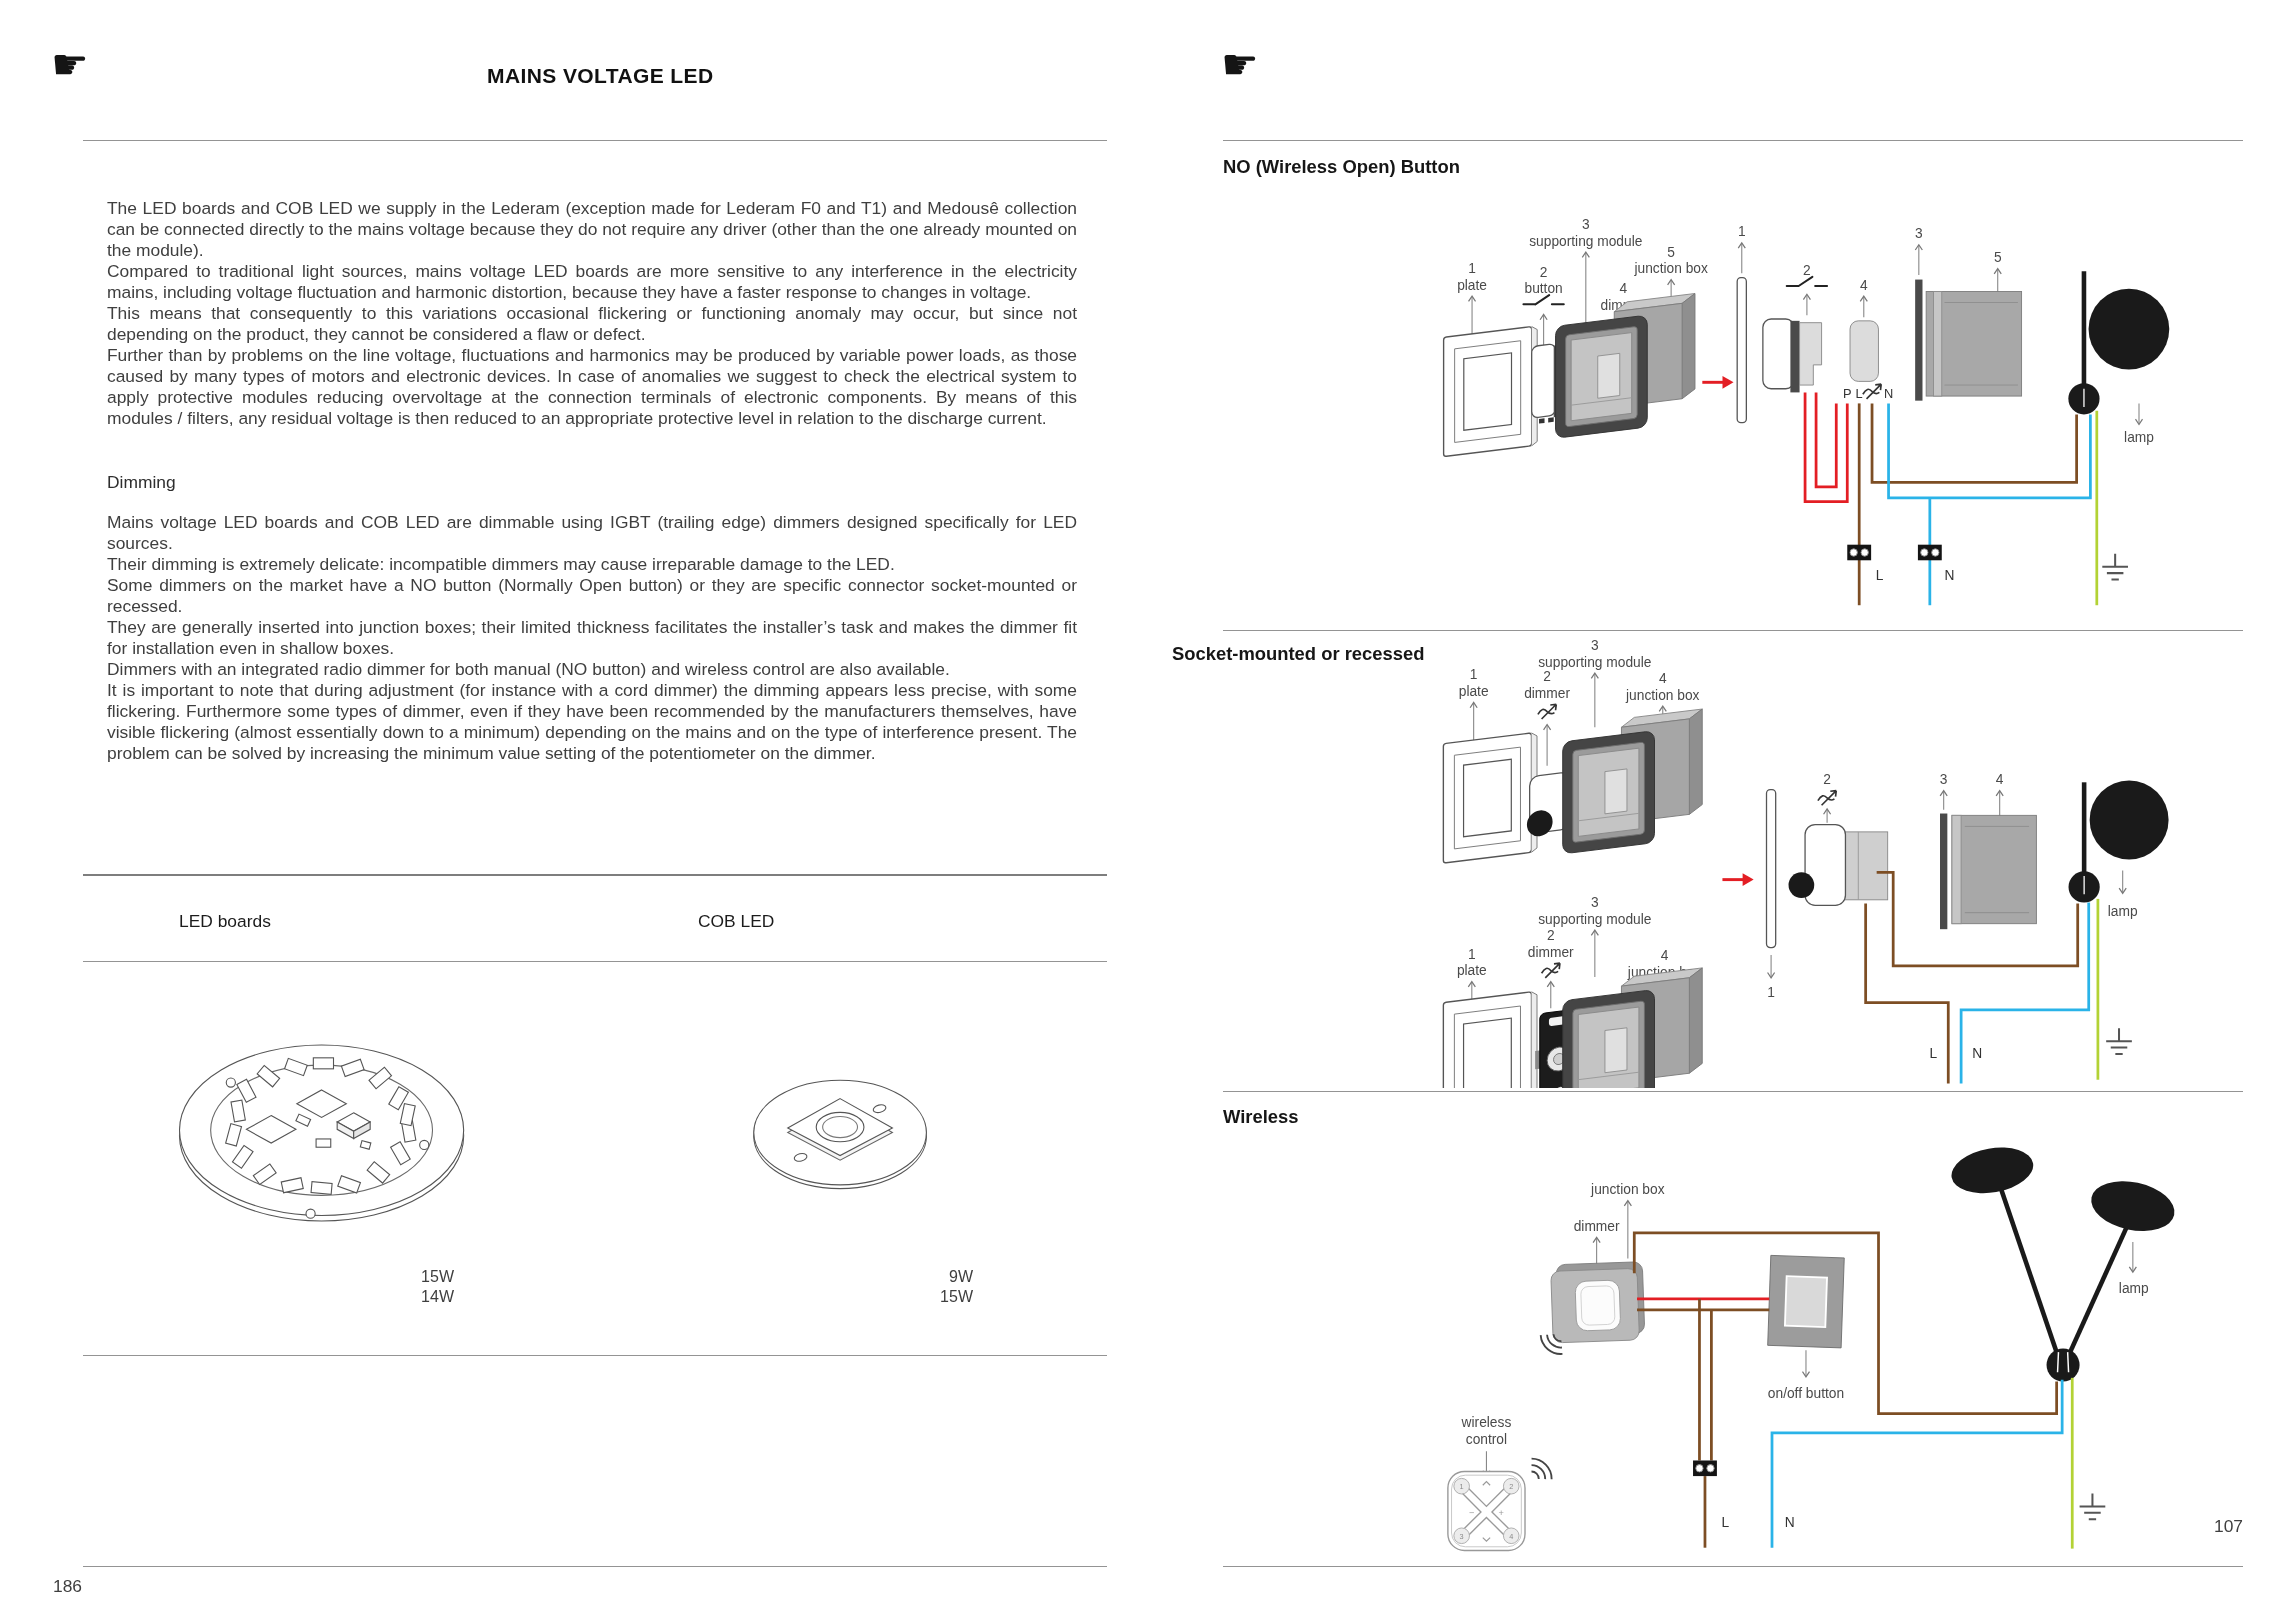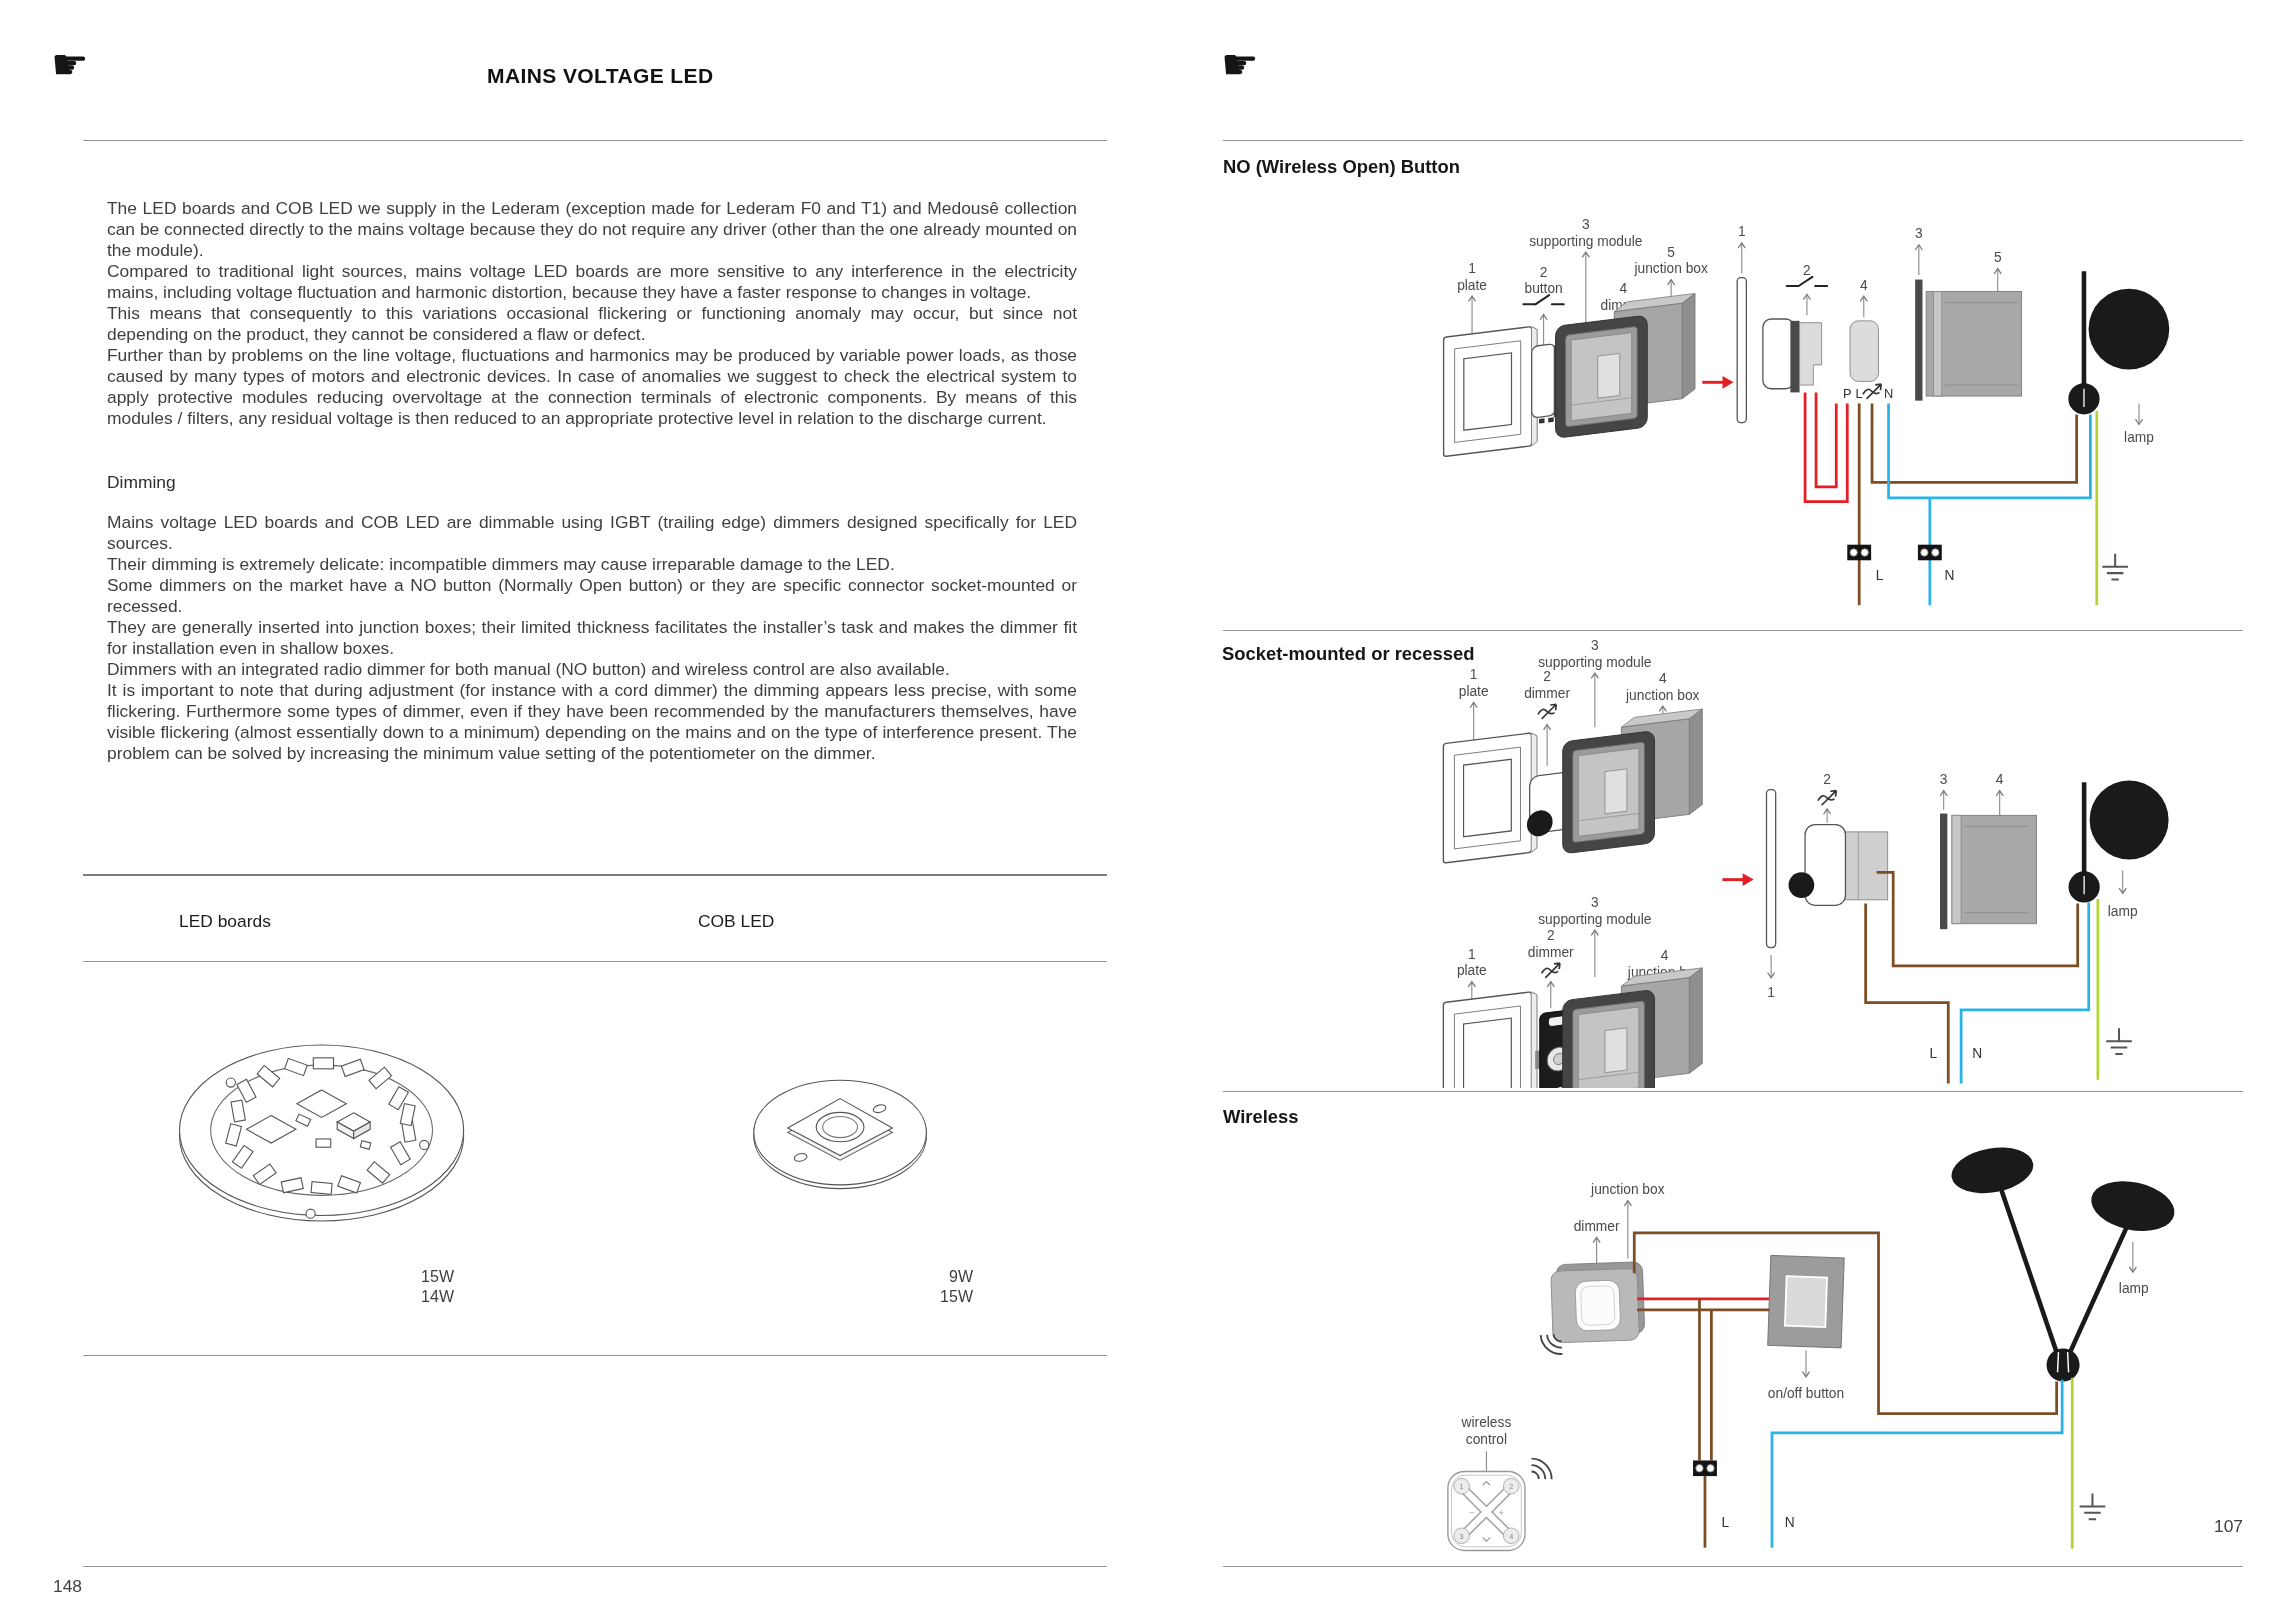--- a/index.html
+++ b/index.html
@@ -194,21 +194,21 @@
     <div>15W</div>
     <div>14W</div>
   </div>
   <div class="abs watt" style="left:698px;top:1267px;width:275px;">
     <div>9W</div>
     <div>15W</div>
   </div>
   <div class="rule" style="left:83px;top:1355px;width:1024px;"></div>
 
   <div class="rule" style="left:83px;top:1566px;width:1024px;"></div>
-  <div class="abs pageno" style="left:53px;top:1576px;">148</div>
+  <div class="abs pageno" style="left:53px;top:1576px;">186</div>
 
   <div class="abs hand" style="left:1221px;top:44px;">☛</div>
   <div class="rule" style="left:1223px;top:140px;width:1020px;"></div>
   <div class="abs secthead" style="left:1223px;top:156px;">NO (Wireless Open) Button</div>
 
   <svg class="abs" style="left:1368px;top:197px;" width="909" height="422" viewBox="1490 215 990 460">
     <defs>
       <marker id="ah1" viewBox="0 0 10 10" refX="7" refY="5" markerWidth="8" markerHeight="8" orient="auto">
         <path d="M2,1 L8,5 L2,9" fill="none" stroke="#777" stroke-width="1.4"></path>
       </marker>
@@ -297,21 +297,21 @@
       </g>
       <use href="#sym-termblock" x="2025" y="594"></use>
       <use href="#sym-termblock" x="2102" y="594"></use>
       <text class="dwire" x="2043" y="632">L</text>
       <text class="dwire" x="2118" y="632">N</text>
       <use href="#sym-earth" x="2304" y="604"></use>
     </g>
   </svg>
 
   <div class="rule" style="left:1223px;top:630px;width:1020px;"></div>
-  <div class="abs secthead" style="left:1222px;top:643px;">Socket-mounted or recessed</div>
+  <div class="abs secthead" style="left:1172px;top:643px;">Socket-mounted or recessed</div>
 
   <svg class="abs" style="left:1368px;top:629px;" width="909" height="459" viewBox="1490 685 990 500">
     <defs>
       <marker id="ah2" viewBox="0 0 10 10" refX="7" refY="5" markerWidth="8" markerHeight="8" orient="auto">
         <path d="M2,1 L8,5 L2,9" fill="none" stroke="#777" stroke-width="1.4"></path>
       </marker>
     </defs>
 
     <g>
       <text class="dnum" x="1737" y="708" text-anchor="middle">3</text>

